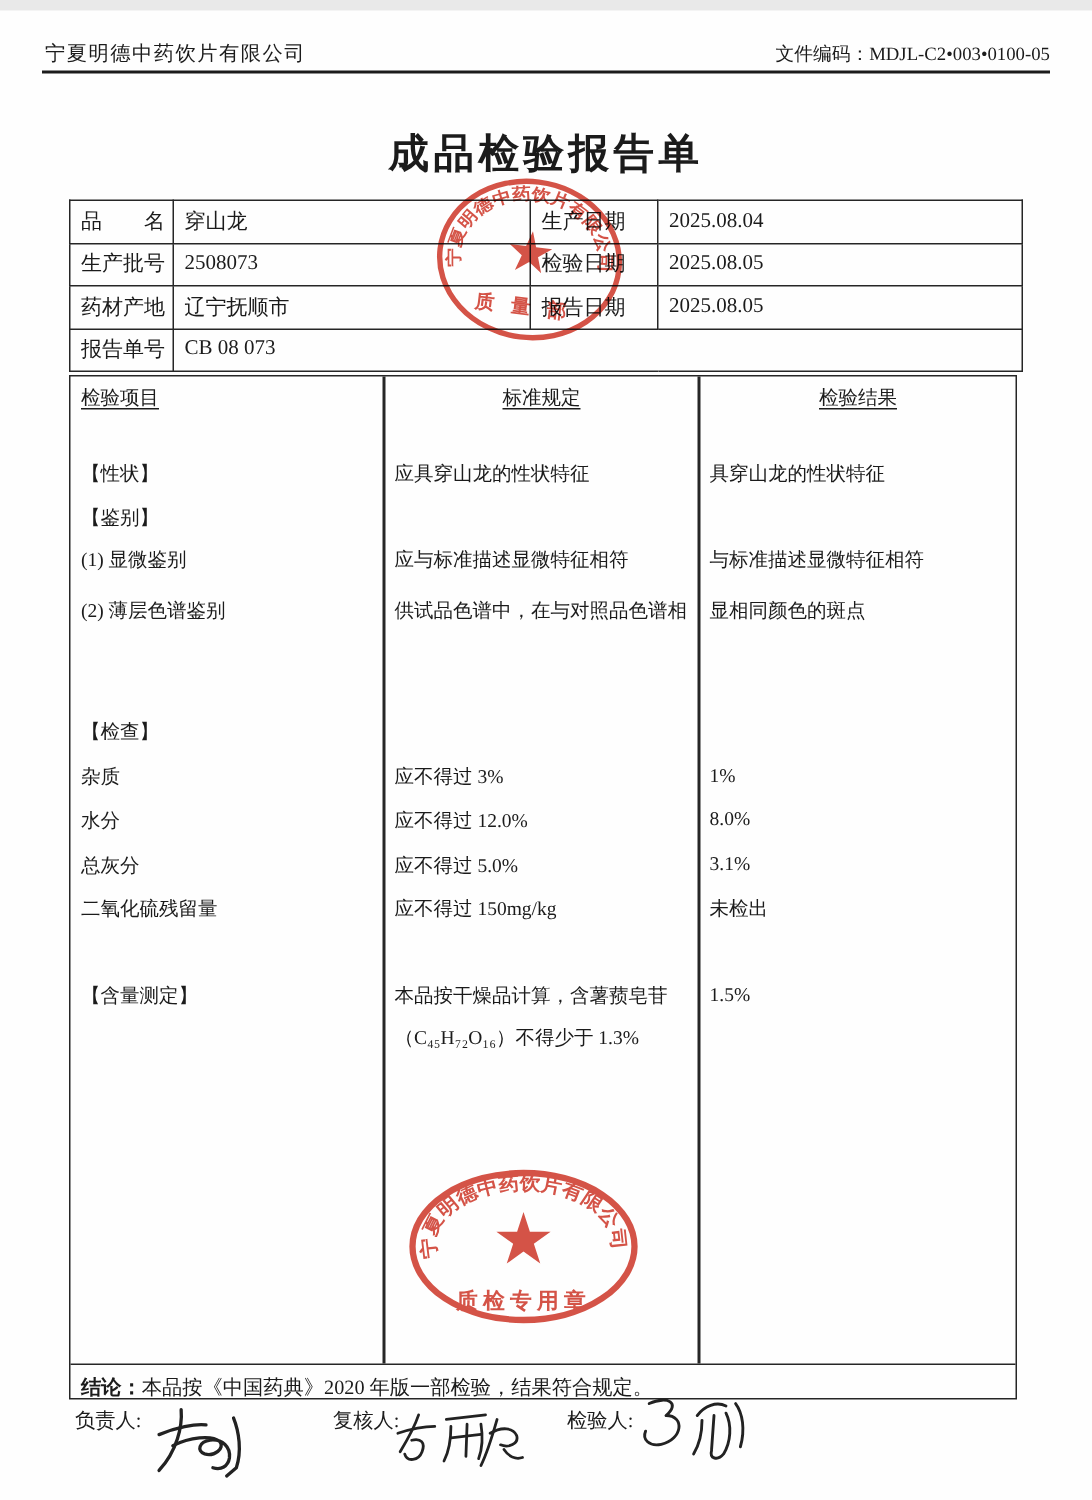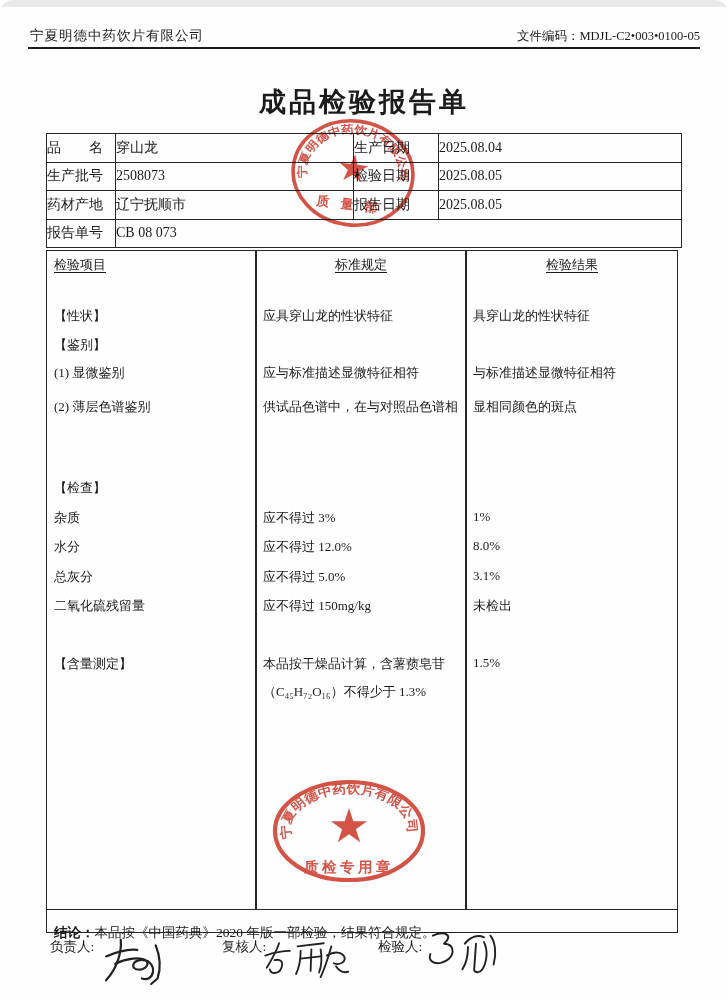--- a/index.html
+++ b/index.html
@@ -2,54 +2,53 @@
 <html><head>
 <meta charset="utf-8">
 <style>
   * { box-sizing: border-box; margin: 0; padding: 0; }
   html,body { background:#ffffff; }
   .page {
     position: relative; width: 728px; height: 1000px;
     background: #fefefe; overflow: hidden;
     font-family: "Liberation Serif", "DejaVu Serif", serif;
     color: #1b1b1b;
-    border-radius: 13px;
   }
   .top-strip { position:absolute; left:0; top:0; width:728px; height:7px; background:#e9e9e9; }
   .hdr-company { position:absolute; left:30px; top:27px; font-size:13.5px; letter-spacing:1px; }
   .hdr-code { position:absolute; right:28px; top:28px; font-size:12.5px; }
   .hdr-rule { position:absolute; left:28px; right:28px; top:47px; height:2px; background:#1c1c1c; }
   .title {
     position:absolute; left:0; right:0; top:84px; text-align:center;
     font-family:"Liberation Sans","DejaVu Sans",sans-serif;
     font-weight:bold; font-size:27px; letter-spacing:3px;
   }
   table.info {
     position:absolute; left:46px; top:133px; width:635px;
     border-collapse:collapse; table-layout:fixed; font-size:14px;
   }
   table.info td {
-    border:1.5px solid #262626; height:28.5px; padding:0 0;
+    border:1.5px solid #262626; height:28.5px; padding:0 7px;
     white-space:nowrap; overflow:hidden;
   }
   .mtable {
     position:absolute; left:46px; top:250px; width:632px; height:683px;
     border:1.5px solid #262626; font-size:13px;
   }
   .vline { position:absolute; top:0; height:658px; width:1.5px; background:#262626; }
   .v1 { left:208px; } .v2 { left:418px; }
   .trow { position:absolute; left:0; width:100%; height:20px; white-space:nowrap; }
   .c1 { position:absolute; left:7px;   width:196px; }
   .c2 { position:absolute; left:216px; width:196px; }
   .c3 { position:absolute; left:426px; width:198px; }
   .center { text-align:center; }
   .u { text-decoration:underline; text-underline-offset:3px; }
   .concl {
     position:absolute; left:0; right:0; top:658px; height:17px;
-    border-top:1.5px solid #262626; line-height:22px; padding:12px 7px;
+    border-top:1.5px solid #262626; line-height:22px; padding:4px 7px;
     font-size:13.5px; white-space:nowrap;
   }
   .concl b { font-weight:bold; }
   .sig-label { position:absolute; top:938px; font-size:13.5px; }
   .stamp { position:absolute; mix-blend-mode:multiply; opacity:.87; }
   .stamp text { font-family:"Liberation Serif","DejaVu Serif",serif; }
   .sig { position:absolute; }
   .sig path { stroke:#222; stroke-width:2.4; fill:none; stroke-linecap:round; stroke-linejoin:round; }
 </style>
 </head>

